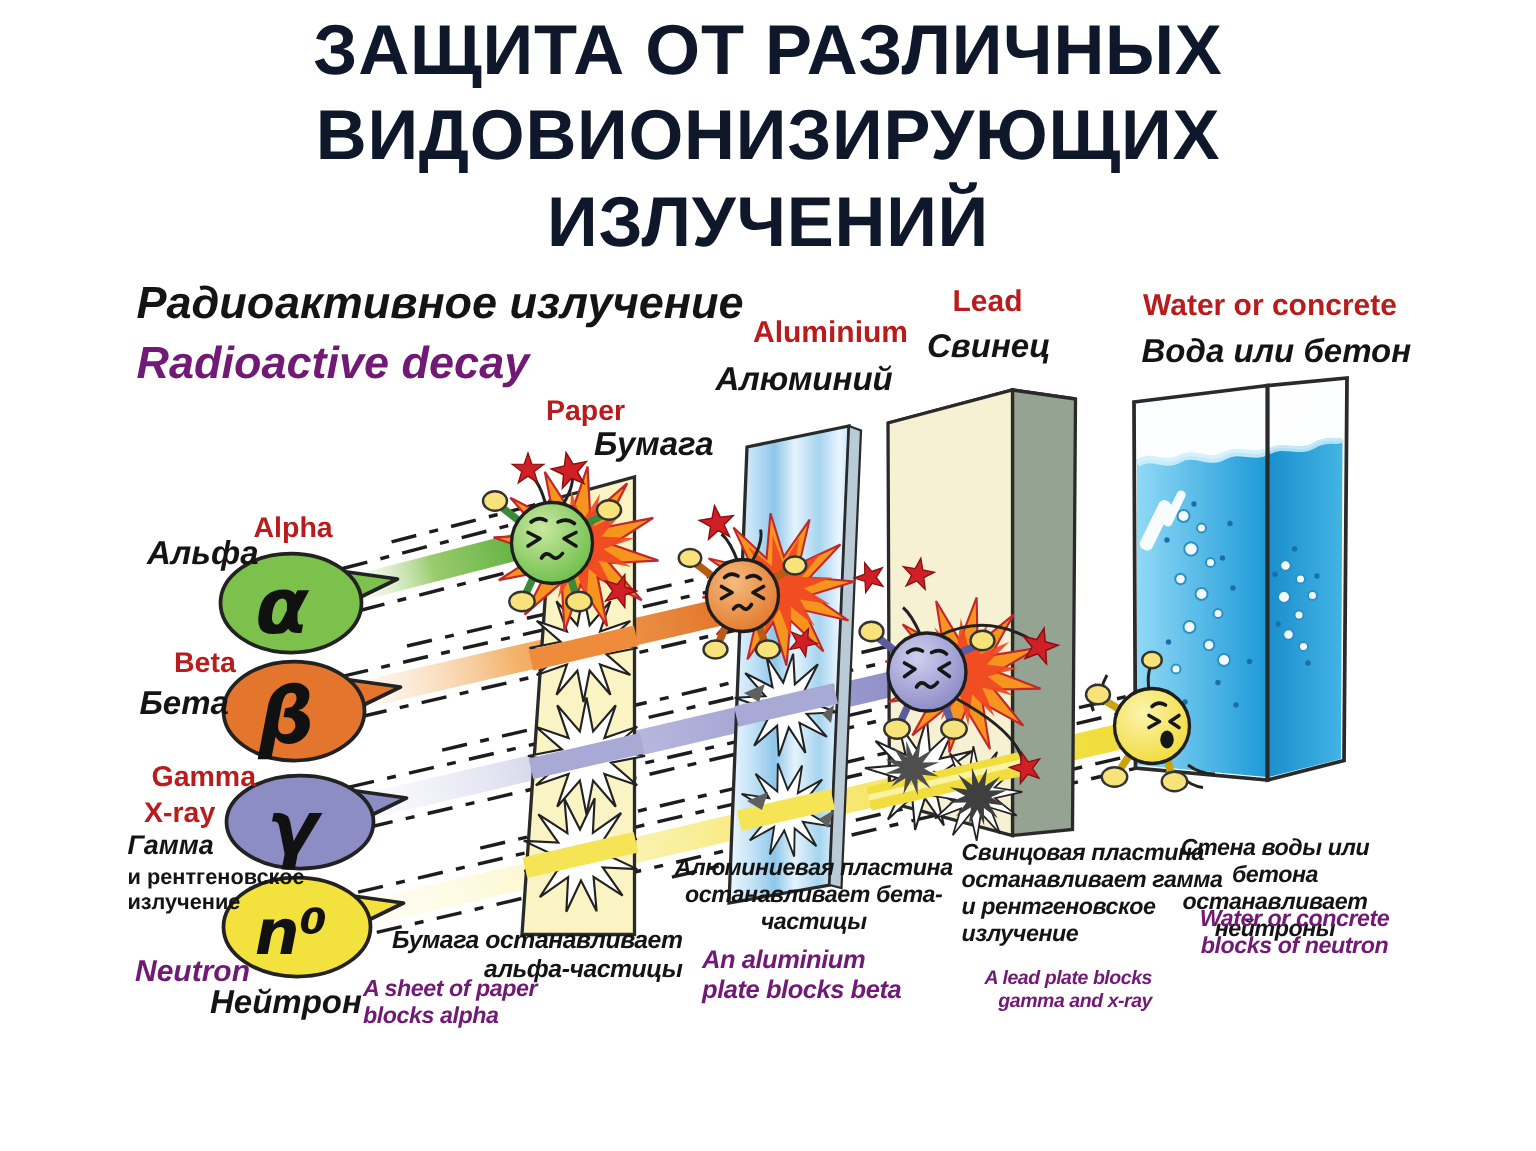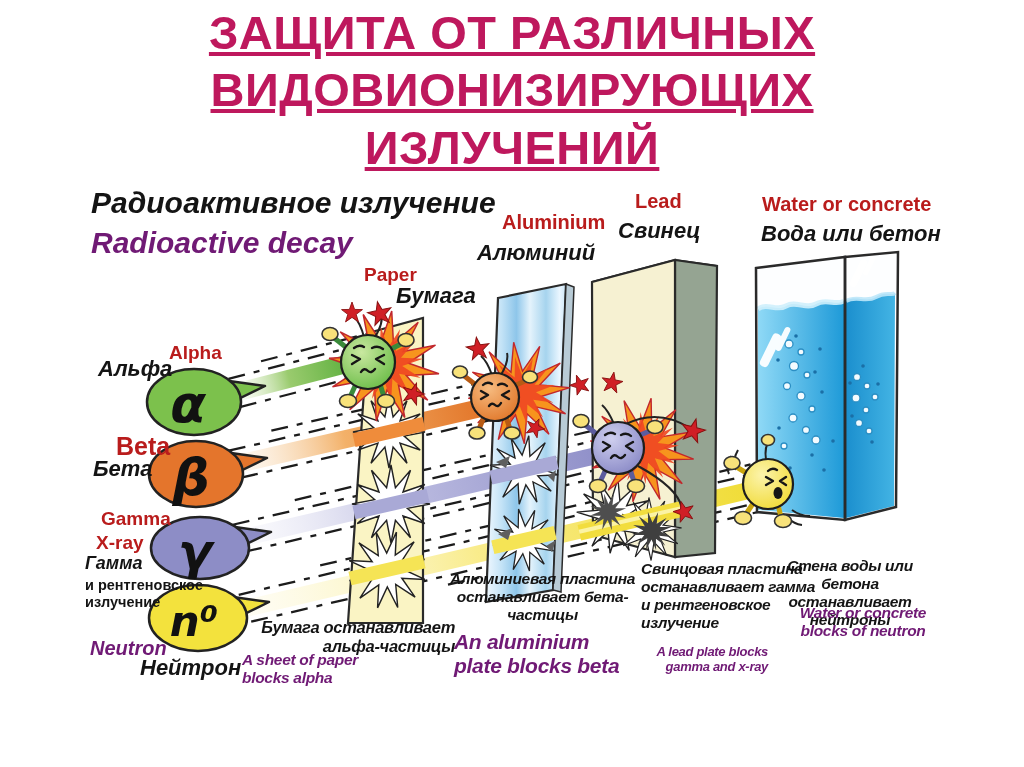--- a/index.html
+++ b/index.html
@@ -1,20 +1,20 @@
 <!DOCTYPE html>
 <html><head>
 <meta charset="utf-8">
 <style>
   html,body{margin:0;padding:0;background:#fff;}
   .slide{position:relative;width:1024px;height:767px;background:#ffffff;overflow:hidden;
          font-family:"Liberation Sans",sans-serif;}
   .title{position:absolute;top:4px;left:0;width:100%;text-align:center;
          font-weight:700;font-size:47px;line-height:1.22;letter-spacing:.5px;
-         color:#be185d;white-space:pre-line;text-decoration:underline;}
+         color:#0f172a;white-space:pre-line;}
   .lbl{position:absolute;white-space:pre-line;line-height:1.16;}
   .ru{color:#141414;font-weight:700;font-style:italic;}
   .en{color:#b91c1c;font-weight:700;}
   .eni{color:#701a75;font-weight:700;font-style:italic;}
   .note{color:#141414;font-weight:700;font-style:normal;}
   .cap{font-size:16.5px;letter-spacing:-0.3px;}
   svg{position:absolute;left:0;top:0;}
   .limb{fill:none;stroke-linecap:round;}
   .glove{fill:#F8E27A;stroke:#333;stroke-width:1.6;}
   .face{stroke:#161616;stroke-width:2.4;fill:none;stroke-linecap:round;stroke-linejoin:round;}
@@ -338,40 +338,40 @@
 
   <div class="lbl en" style="left:635px;top:190px;font-size:20px;">Lead</div>
   <div class="lbl ru" style="left:618px;top:218px;font-size:22px;">Свинец</div>
 
   <div class="lbl en" style="left:762px;top:193px;font-size:20px;">Water or concrete</div>
   <div class="lbl ru" style="left:761px;top:221px;font-size:22px;">Вода или бетон</div>
 
   <div class="lbl ru" style="left:98px;top:356px;font-size:22px;">Альфа</div>
   <div class="lbl en" style="left:169px;top:342px;font-size:19px;">Alpha</div>
 
-  <div class="lbl en" style="left:116px;top:432px;font-size:25px;">Beta</div>
+  <div class="lbl en" style="left:116px;top:432px;font-size:19px;">Beta</div>
   <div class="lbl ru" style="left:93px;top:456px;font-size:22px;">Бета</div>
 
   <div class="lbl en" style="left:101px;top:508px;font-size:19px;">Gamma</div>
   <div class="lbl en" style="left:96px;top:532px;font-size:19px;">X-ray</div>
   <div class="lbl ru" style="left:85px;top:553px;font-size:18px;">Гамма</div>
   <div class="lbl note" style="left:85px;top:577px;font-size:14.5px;line-height:1.15;">и рентгеновское
 излучение</div>
 
   <div class="lbl eni" style="left:90px;top:637px;font-size:20px;">Neutron</div>
   <div class="lbl ru" style="left:140px;top:655px;font-size:22px;">Нейтрон</div>
 
   <div class="lbl ru cap" style="left:253px;top:618px;width:202px;text-align:right;">Бумага останавливает
 альфа-частицы</div>
   <div class="lbl eni cap" style="left:242px;top:651px;font-size:15.5px;">A sheet of paper
 blocks alpha</div>
 
   <div class="lbl ru cap" style="left:440px;top:570px;width:205px;text-align:center;font-size:15.5px;">Алюминиевая пластина
 останавливает бета-частицы</div>
-  <div class="lbl eni cap" style="left:454px;top:630px;font-size:21px;">An aluminium
+  <div class="lbl eni cap" style="left:468px;top:630px;font-size:17px;">An aluminium
 plate blocks beta</div>
 
   <div class="lbl ru cap" style="left:641px;top:560px;font-size:15.5px;">Свинцовая пластина
 останавливает гамма
 и рентгеновское
 излучение</div>
   <div class="lbl eni cap" style="left:628px;top:644px;width:140px;text-align:right;font-size:13px;">A lead plate blocks
 gamma and  x-ray</div>
 
   <div class="lbl ru cap" style="left:766px;top:533px;width:168px;text-align:center;font-size:15.5px;margin-top:24px;">Стена воды или бетона

